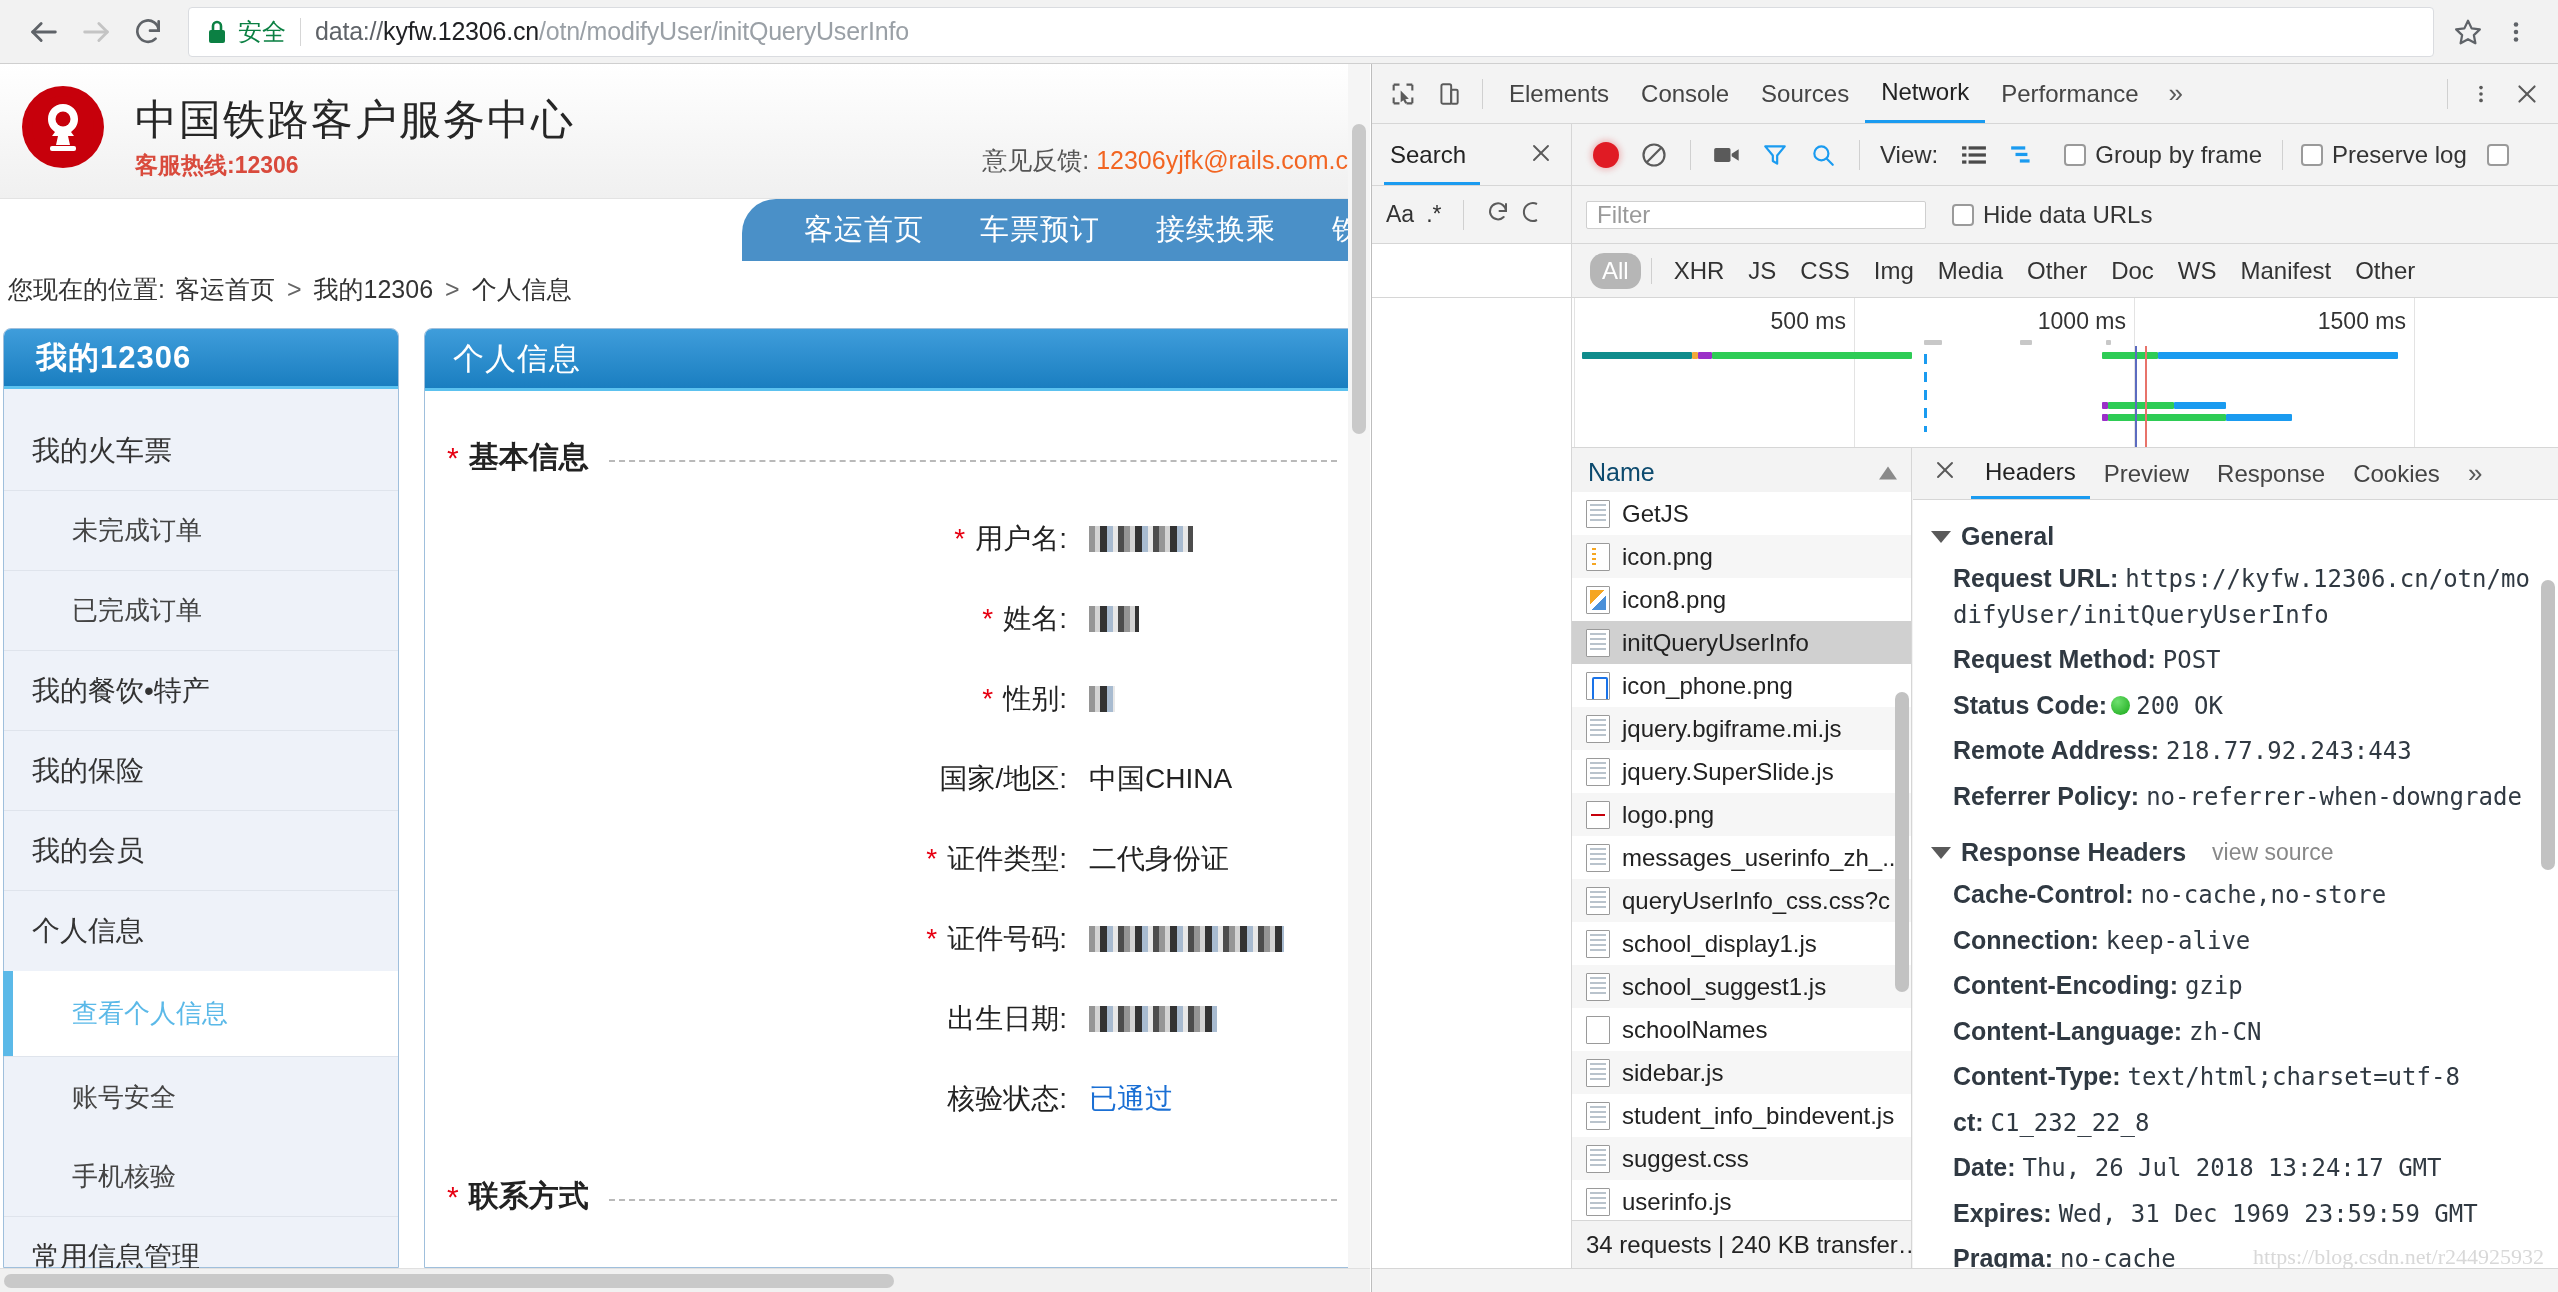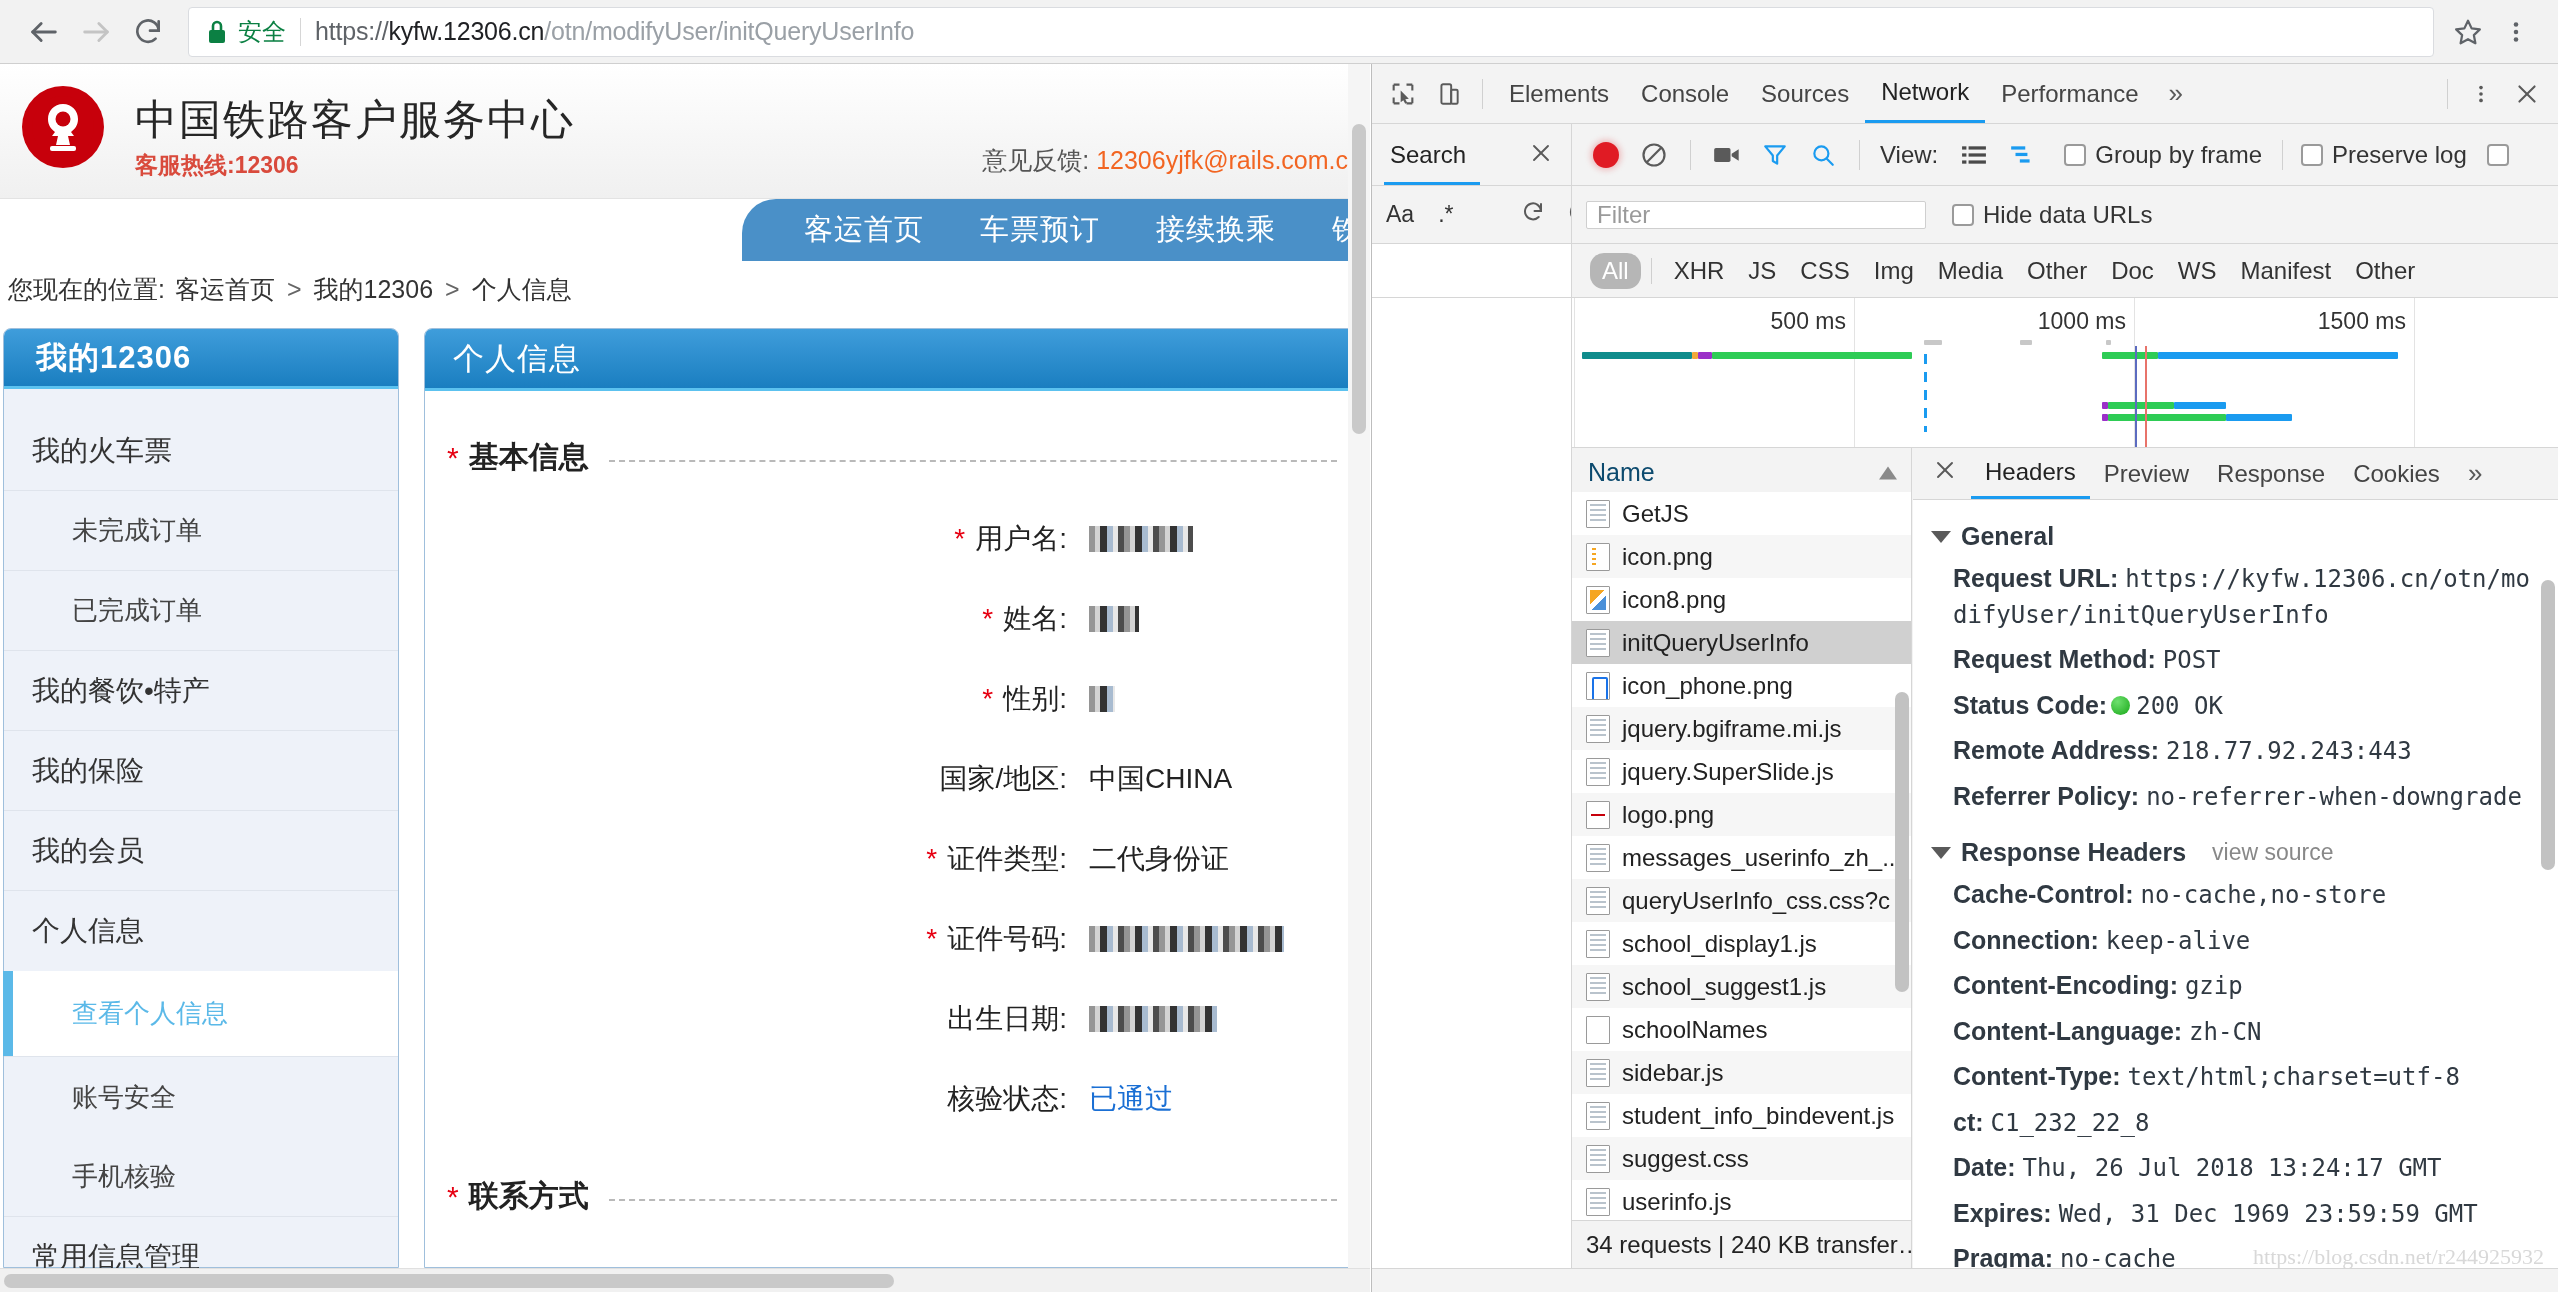--- a/index.html
+++ b/index.html
@@ -252,21 +252,21 @@
   .cb-box {
     width: 22px; height: 22px; border: 2px solid #9a9a9a; border-radius: 4px;
     background: #fff; flex: none;
   }
   .cb-label { font-size: 24px; color: #333; margin-left: 9px; white-space: nowrap; }
   .cb-wrap { display: flex; align-items: center; margin-left: 16px; }
 
   
   #dt-row3 { height: 58px; display: flex; border-bottom: 1px solid #d6d6d6; }
   #search-opts {
-    width: 200px; display: flex; align-items: center; gap: 24px;
+    width: 200px; display: flex; align-items: center; gap: 12px;
     padding: 0 14px; border-right: 1px solid #d6d6d6; overflow: hidden;
   }
   #search-opts .opt { font-size: 23px; color: #333; }
   #filter-row { flex: 1; display: flex; align-items: center; padding: 0 14px; }
   #filter-input {
     width: 340px; height: 28px; background: #fff; border: 1px solid #cfcfcf;
     border-radius: 2px; display: flex; align-items: center; padding: 0 10px;
     font-size: 24px; color: #9a9a9a;
   }
 
@@ -458,21 +458,21 @@
 
   <div id="omnibox">
     <span id="lock-icon">
       <svg width="24" height="28" viewBox="0 0 24 28">
           <rect x="4" y="12" width="16" height="13" rx="2" fill="#0b8043"></rect>
           <path d="M8 12V8a4 4 0 0 1 8 0v4" fill="none" stroke="#0b8043" stroke-width="2.6"></path>
         </svg>
     </span>
     <span id="secure-label">安全</span>
     <span id="omnibox-divider"></span>
-    <span id="url-text"><span class="scheme">https://</span><span class="host">kyfw.12306.cn</span><span>/otn/modifyUser/initQueryUserInfo</span></span>
+    <span id="url-text"><span class="scheme">data://</span><span class="host">kyfw.12306.cn</span><span>/otn/modifyUser/initQueryUserInfo</span></span>
   </div>
 
   <div class="chrome-right">
     <div class="nav-btn">
       <svg width="30" height="30" viewBox="0 0 24 24" fill="none" stroke="#5f6368" stroke-width="1.8" stroke-linejoin="round">
           <polygon points="12,3 14.9,9.1 21.5,9.9 16.7,14.5 17.9,21 12,17.8 6.1,21 7.3,14.5 2.5,9.9 9.1,9.1"></polygon>
         </svg>
     </div>
     <div class="nav-btn">
       <svg width="26" height="30" viewBox="0 0 24 24" fill="#5f6368">

